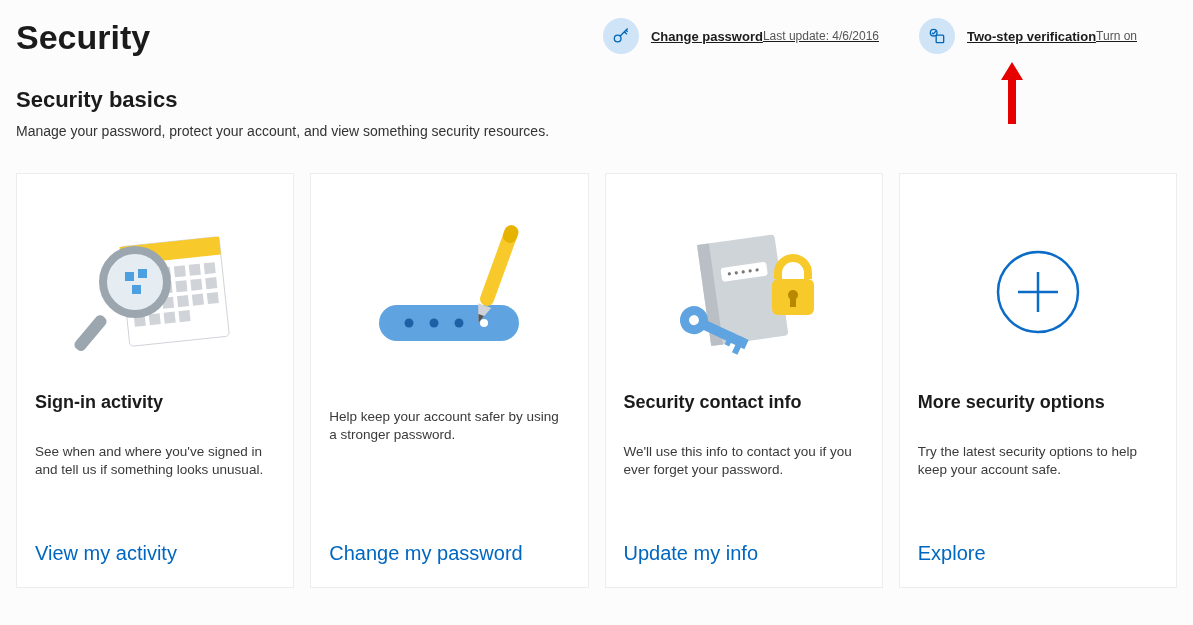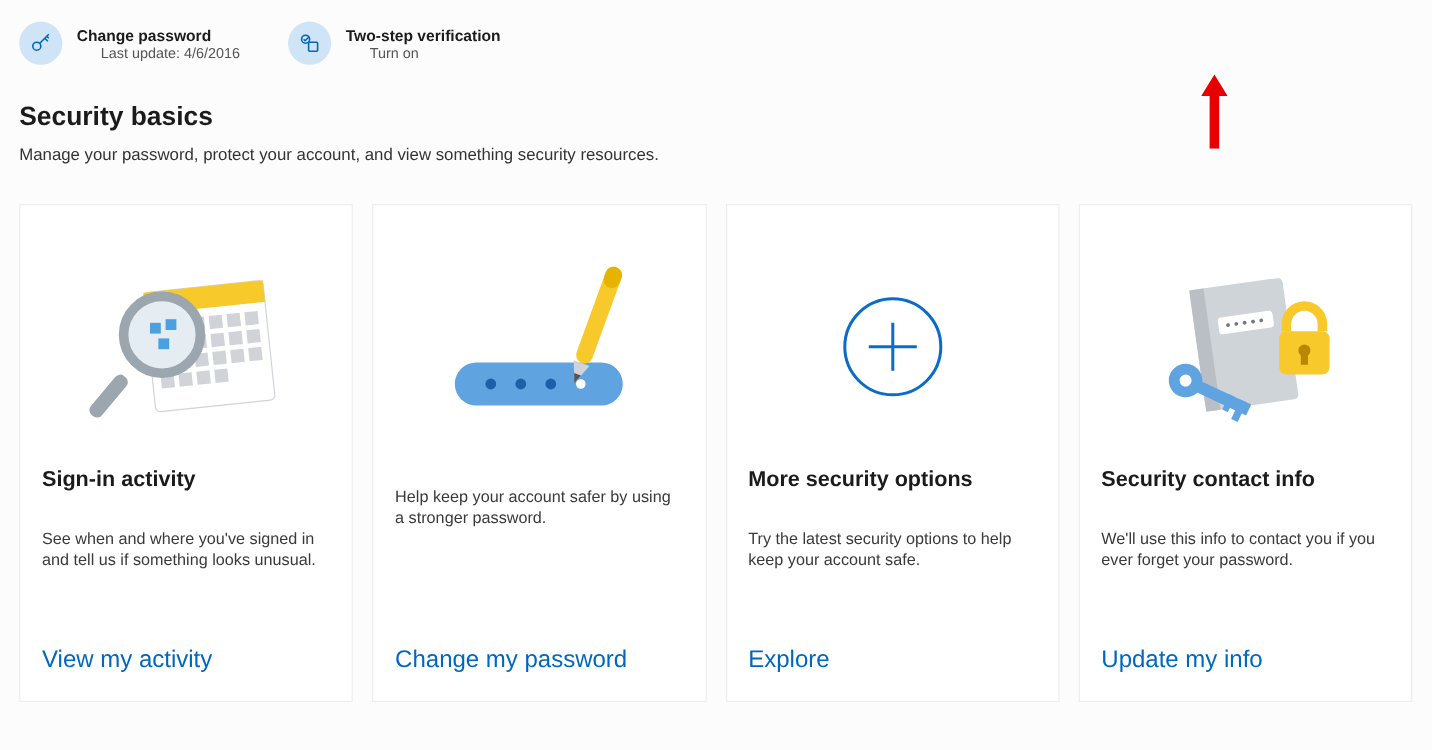--- a/index.html
+++ b/index.html
@@ -35,23 +35,23 @@
   }
   .qa-icon {
     width: 36px; height: 36px;
     border-radius: 50%;
     background: #cfe4f7;
     display: flex;
     align-items: center;
     justify-content: center;
     color: #0067b8;
   }
-  .qa-text { display: flex; flex-direction: column; }
+  .qa-text { display: flex; flex-direction: row; text-decoration: underline; }
   .qa-title { font-size: 13px; font-weight: 600; color: #1b1b1b; }
-  .qa-sub { font-size: 12px; color: #555; margin-left: 20px; }
+  .qa-sub { font-size: 12px; color: #555; }
 
   .section-head { padding: 30px 16px 0 16px; }
   .section-title { font-size: 22px; font-weight: 600; margin-bottom: 10px; }
   .section-desc { font-size: 14px; color: #333; }
 
   .cards {
     display: flex;
     gap: 16px;
     padding: 34px 16px 0 16px;
   }
@@ -94,20 +94,21 @@
   .arrow-annot {
     position: absolute;
     top: 62px;
     left: 998px;
   }
 </style>
 </head>
 <body>
 
 <div class="header-row">
+  <div class="page-title">Security</div>
 
   <div class="quick-actions">
 
     <div class="qa-item">
       <div class="qa-icon">
         <svg width="20" height="20" viewBox="0 0 24 24" fill="none" stroke="#0067b8" stroke-width="1.6">
           <circle cx="8" cy="15" r="4"></circle>
           <path d="M11 12 L20 3 M16 7 l3 3 M18 5 l2 2"></path>
         </svg>
       </div>
@@ -206,33 +207,20 @@
           <polygon points="138,100 144,100 141,108" fill="#555"></polygon>
         </g>
       </svg>
     </div>
     <div class="card-desc">Help keep your account safer by using a stronger password.</div>
     <div class="card-link">Change my password</div>
   </div>
 
   <div class="card">
     <div class="card-illust">
-      <svg width="88" height="88" viewBox="0 0 88 88">
-        <circle cx="44" cy="44" r="40" fill="none" stroke="#0b6cc8" stroke-width="2.5"></circle>
-        <line x1="44" y1="24" x2="44" y2="64" stroke="#0b6cc8" stroke-width="2.5"></line>
-        <line x1="24" y1="44" x2="64" y2="44" stroke="#0b6cc8" stroke-width="2.5"></line>
-      </svg>
-    </div>
-    <div class="card-title">More security options</div>
-    <div class="card-desc">Try the latest security options to help keep your account safe.</div>
-    <div class="card-link">Explore</div>
-  </div>
-
-  <div class="card">
-    <div class="card-illust">
       <svg width="200" height="150" viewBox="0 0 200 150">
         <g transform="rotate(-8 100 75)">
           <rect x="60" y="22" width="78" height="102" rx="4" fill="#cfd4d9"></rect>
           <rect x="60" y="22" width="12" height="102" fill="#b9bfc5"></rect>
           <rect x="80" y="48" width="46" height="14" rx="3" fill="#fff"></rect>
           <circle cx="88" cy="55" r="1.6" fill="#777"></circle>
             <circle cx="95" cy="55" r="1.6" fill="#777"></circle>
             <circle cx="102" cy="55" r="1.6" fill="#777"></circle>
             <circle cx="109" cy="55" r="1.6" fill="#777"></circle>
             <circle cx="116" cy="55" r="1.6" fill="#777"></circle>
@@ -250,13 +238,26 @@
           <rect x="96" y="103" width="6" height="18" fill="#5fa4e0"></rect>
           <rect x="86" y="103" width="5" height="14" fill="#5fa4e0"></rect>
         </g>
       </svg>
     </div>
     <div class="card-title">Security contact info</div>
     <div class="card-desc">We'll use this info to contact you if you ever forget your password.</div>
     <div class="card-link">Update my info</div>
   </div>
 
+  <div class="card">
+    <div class="card-illust">
+      <svg width="88" height="88" viewBox="0 0 88 88">
+        <circle cx="44" cy="44" r="40" fill="none" stroke="#0b6cc8" stroke-width="2.5"></circle>
+        <line x1="44" y1="24" x2="44" y2="64" stroke="#0b6cc8" stroke-width="2.5"></line>
+        <line x1="24" y1="44" x2="64" y2="44" stroke="#0b6cc8" stroke-width="2.5"></line>
+      </svg>
+    </div>
+    <div class="card-title">More security options</div>
+    <div class="card-desc">Try the latest security options to help keep your account safe.</div>
+    <div class="card-link">Explore</div>
+  </div>
+
 </div>
 
 </body></html>

